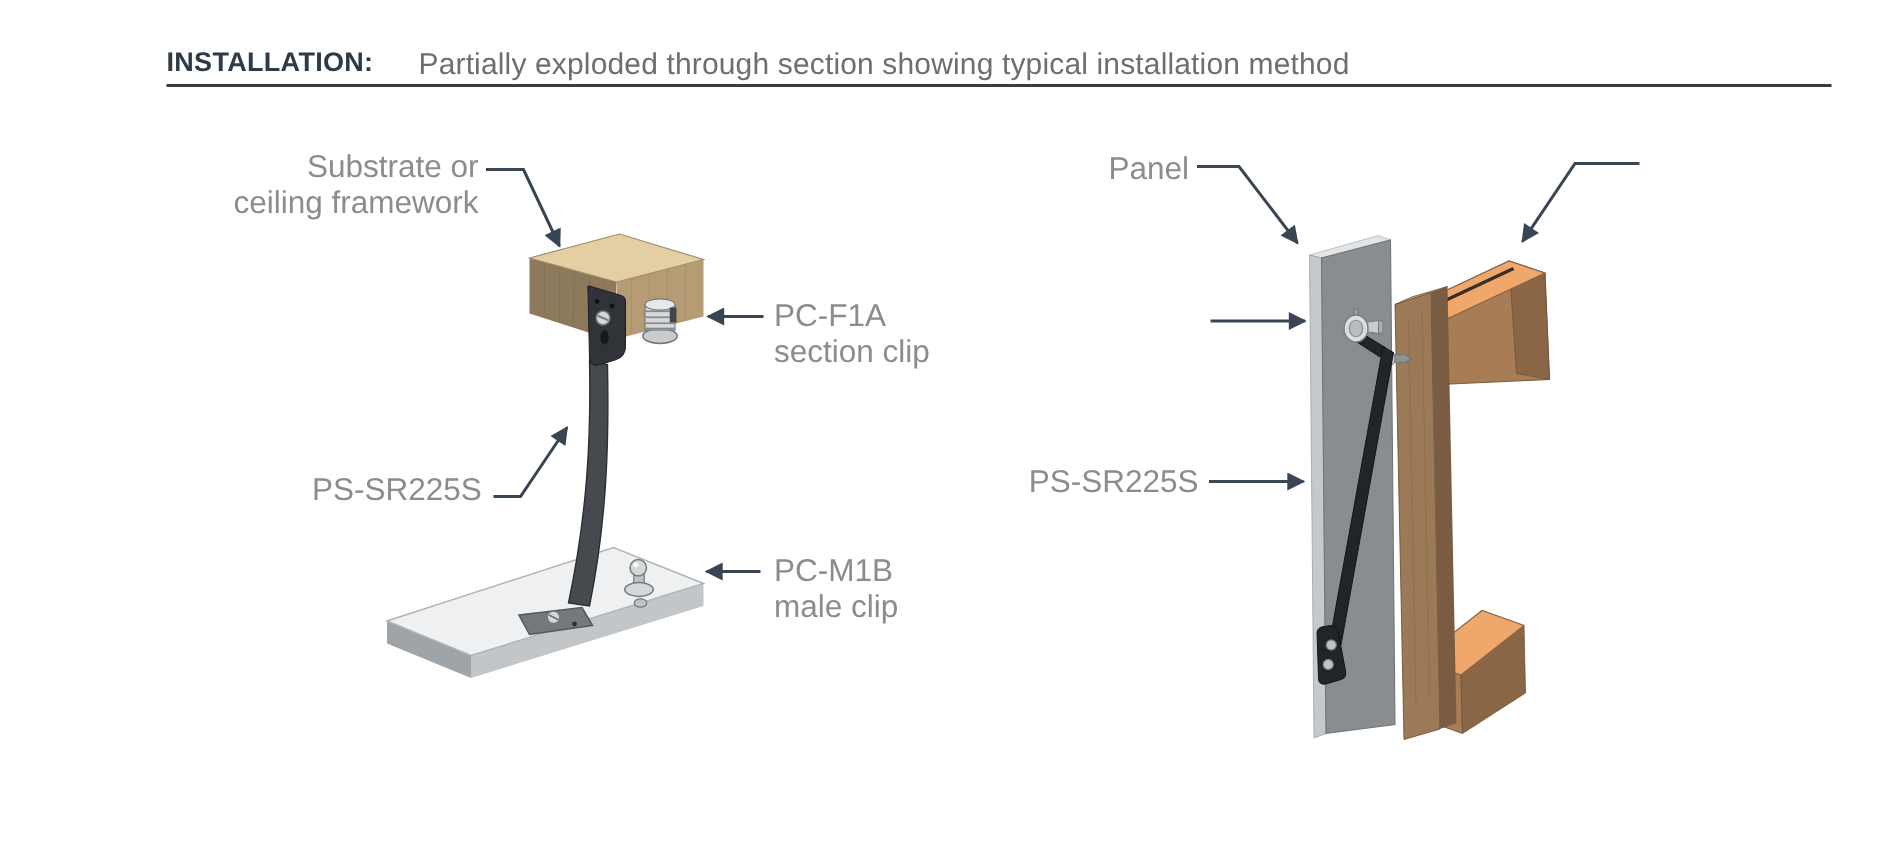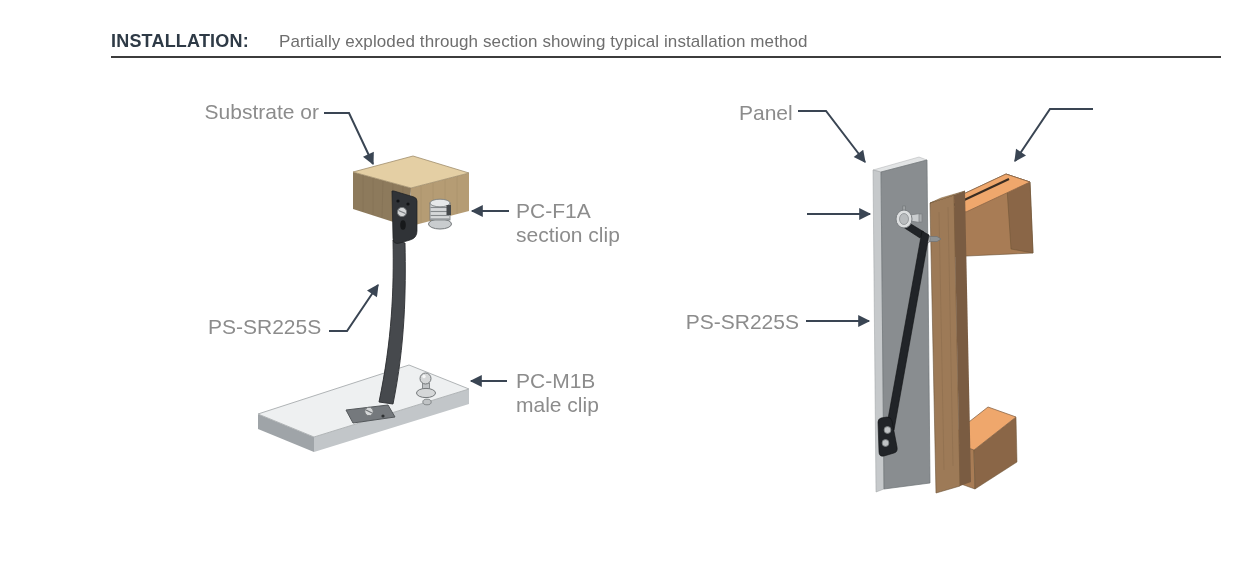--- a/index.html
+++ b/index.html
@@ -7,21 +7,21 @@
     position:relative;width:1259px;height:572px;background:#fff;overflow:hidden;
     font-family:"Liberation Sans","DejaVu Sans",sans-serif;
     margin-left:36px;
   }
   .title-strong{
     position:absolute;left:75px;top:31px;
     font-size:18px;font-weight:bold;color:var(--title_text,#2e3a46);letter-spacing:.2px;
   }
   .title-rest{
     position:absolute;left:243px;top:32px;
-    font-size:17px;font-weight:400;color:var(--subtitle_text,#6e6e6e);letter-spacing:.1px;white-space:nowrap;
+    font-size:20px;font-weight:400;color:var(--subtitle_text,#6e6e6e);letter-spacing:.1px;white-space:nowrap;
   }
   .rule{position:absolute;left:75px;top:56px;width:1110px;height:1.5px;background:var(--rule,#3c3c3c);}
   svg.figs{position:absolute;left:0;top:0;}
   .lbl{
     position:absolute;font-size:21px;line-height:24px;color:var(--label_text,#8c8c8c);
     white-space:nowrap;
   }
   .lbl span{display:block;}
   .r{text-align:right;}
   
@@ -188,20 +188,21 @@
 
       <polyline class="ldr" marker-end="url(#ah)" points="762,111 790,111 829,162"></polyline>
       <polyline class="ldr" marker-end="url(#ah)" points="1057,109 1014,109 979,161"></polyline>
       <polyline class="ldr" marker-end="url(#ah)" points="771,214 834,214"></polyline>
       <polyline class="ldr" marker-end="url(#ah)" points="770,321 833,321"></polyline>
     </g>
   </svg>
 
   <div class="lbl r" style="left:90px;top:100px;width:193px;">
     <span>Substrate or</span>
+    <span>ceiling framework</span>
   </div>
 
   <div class="lbl" style="left:480px;top:199px;">
     <span>PC-F1A</span>
     <span>section clip</span>
   </div>
 
   <div class="lbl" style="left:172px;top:315px;">
     <span>PS-SR225S</span>
   </div>

